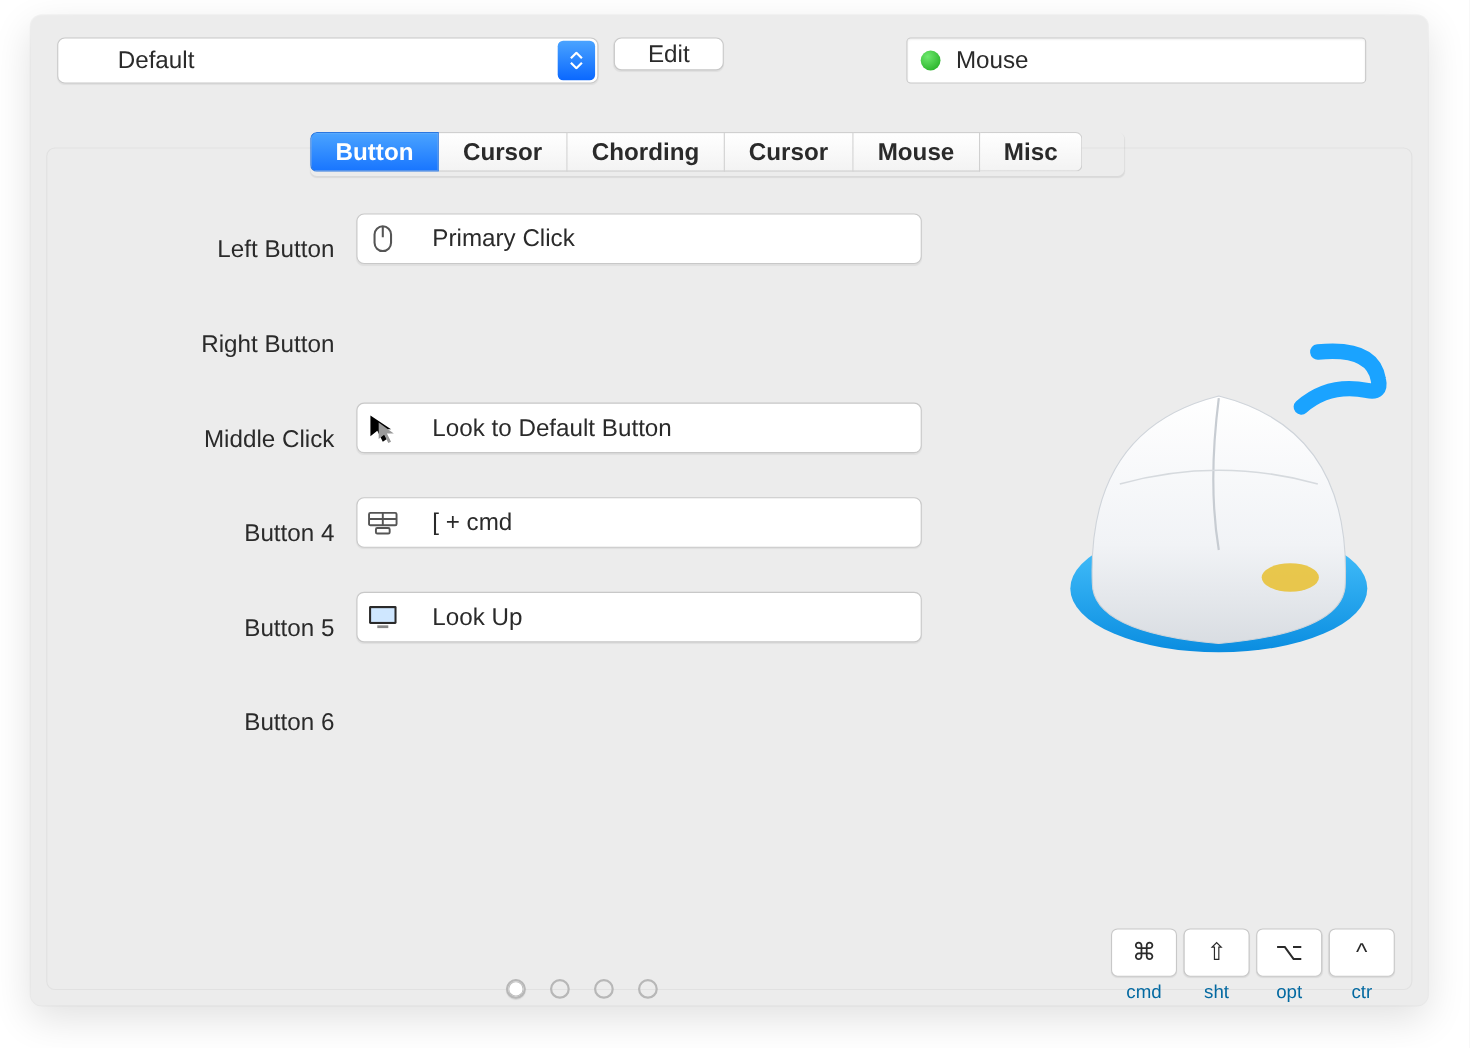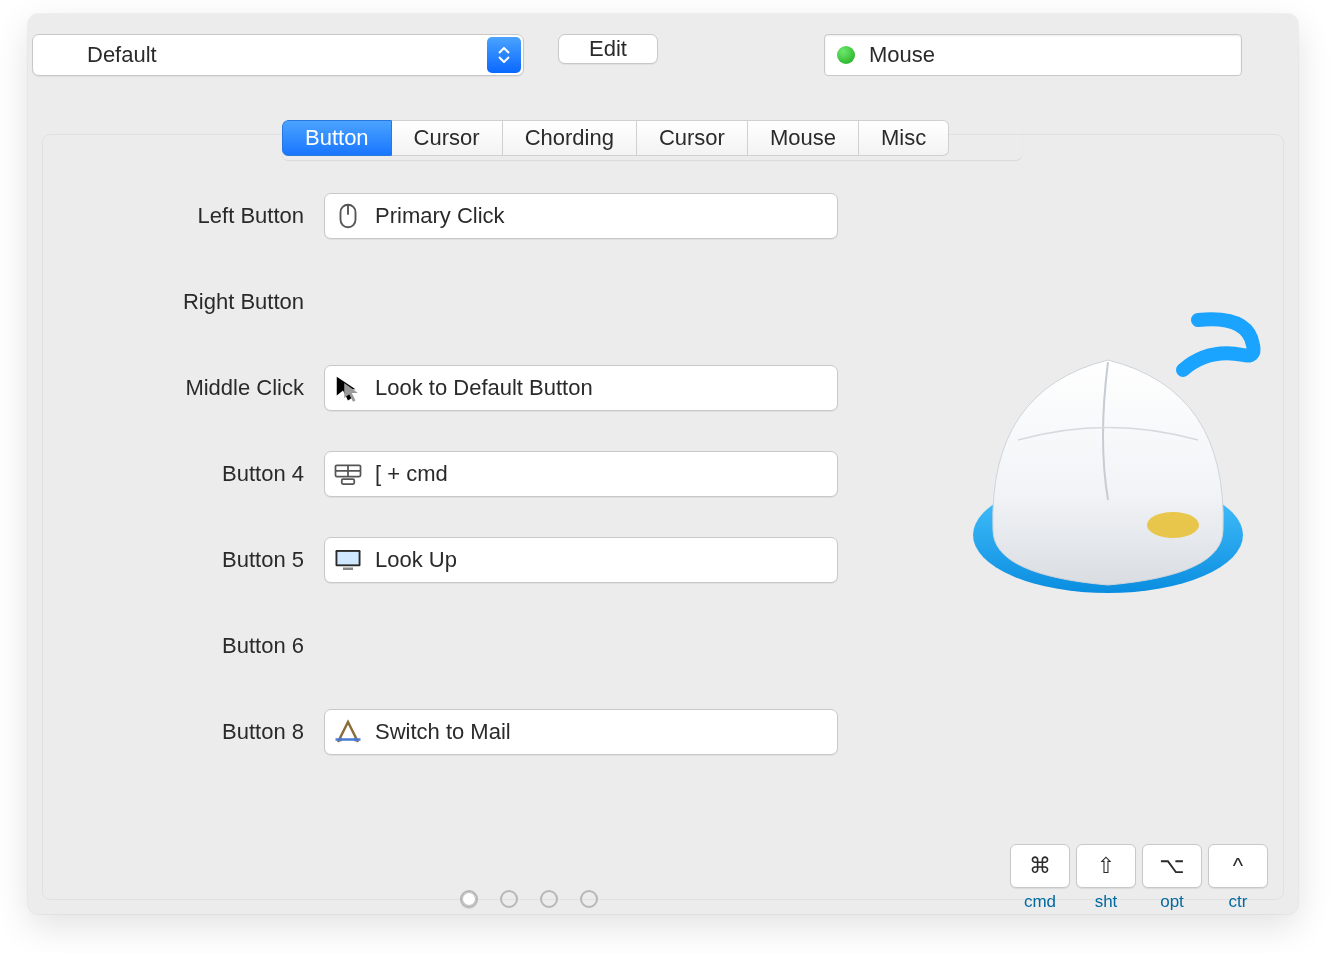--- a/index.html
+++ b/index.html
@@ -23,21 +23,21 @@
   .window {
     position:absolute; left:28px; top:14px; width:1270px; height:900px;
     background:var(--bg);
     border-radius:10px;
     box-shadow:0 12px 36px rgba(0,0,0,0.12), 0 0 0 1px rgba(0,0,0,0.04);
     overflow:hidden;
   }
 
   
   .topbar { position:absolute; left:0; top:20px; right:0; height:46px; }
-  .profile-select { position:absolute; left:4px; top:0; width:492px; height:42px;
+  .profile-select { position:absolute; left:24px; top:0; width:492px; height:42px;
     display:flex; align-items:center; background:var(--field-bg);
     border:1px solid var(--field-border); border-radius:7px;
     box-shadow:0 1px 1px rgba(0,0,0,0.06);
     font-size:22px; padding-left:54px; cursor:default; }
   .profile-select .stepper {
     position:absolute; right:2px; top:2px; bottom:2px; width:34px;
     background:linear-gradient(#4aa3ff,#0a68ff);
     border-radius:5px;
     display:flex; flex-direction:column; align-items:center; justify-content:center;
     color:white;
@@ -56,36 +56,36 @@
   .device-field .dot { width:18px; height:18px; border-radius:50%;
     background:radial-gradient(circle at 35% 30%, #6ee86e, #1aa81a); }
 
   
   .panel { position:absolute; left:14px; top:120px; right:14px; bottom:14px;
     background:var(--bg); border:1px solid var(--panel-border); border-radius:8px; }
 
   
   .tabs { position:absolute; left:254px; top:106px; width:740px; height:40px;
     display:flex; border-radius:6px; overflow:hidden;
-    box-shadow:0 1px 1px rgba(0,0,0,0.08); z-index:5; }
+    box-shadow:0 1px 1px rgba(0,0,0,0.08); z-index:5;font-weight:bold; }
   .tabs .tab { flex:0 0 auto; height:36px; display:flex; align-items:center; justify-content:center;
     padding:0 22px; font-size:22px; background:linear-gradient(#ffffff,#f3f3f3);
     border:1px solid var(--seg-border); border-left-width:0; cursor:default; white-space:nowrap; }
   .tabs .tab:first-child { border-left-width:1px; border-top-left-radius:6px; border-bottom-left-radius:6px; }
   .tabs .tab:last-child { border-top-right-radius:6px; border-bottom-right-radius:6px; }
   .tabs .tab.active { background:linear-gradient(#4aa3ff,#1976ff); color:#fff; border-color:#2a77e0; }
 
   
   .rows { position:absolute; left:100px; top:178px; width:710px; }
-  .row { display:flex; align-items:center; height:48px; margin-bottom:38px; }
+  .row { display:flex; align-items:flex-end; height:48px; margin-bottom:38px; }
   .row .label { width:176px; text-align:right; margin-right:20px; font-size:22px; }
   .row .field { flex:1; height:46px; background:var(--field-bg);
     border:1px solid var(--field-border); border-radius:7px;
     box-shadow:0 1px 1px rgba(0,0,0,0.06);
-    display:flex; align-items:center; gap:12px; padding:0 10px 0 8px; font-size:22px; cursor:default; }
+    display:flex; align-items:center; gap:30px; padding:0 10px 0 8px; font-size:22px; cursor:default; }
   .row .field .ic { width:30px; height:30px; display:flex; align-items:center; justify-content:center; }
 
   
   .dots { position:absolute; left:432px; top:876px; display:flex; gap:22px; }
   .dots .d { width:18px; height:18px; border-radius:50%; border:2px solid #b7b7b7; background:transparent; }
   .dots .d.active { background:#ffffff; box-shadow:inset 0 0 0 1px #c0c0c0, 0 1px 1px rgba(0,0,0,0.1); }
 
   
   .mods { position:absolute; right:30px; top:830px; display:flex; gap:6px; }
   .mods .key { width:60px; text-align:center; }
@@ -206,34 +206,20 @@
         </span>
         <span>Look Up</span>
       </div>
     </div>
 
     <div class="row">
       <div class="label">Button 6</div>
     </div>
 
 
-    <div class="row">
-      <div class="label">Button 8</div>
-      <div class="field">
-        <span class="ic">
-          <svg viewBox="0 0 24 24">
-              <path d="M4 20 L12 4 L20 20" fill="none" stroke="#8a6d3b" stroke-width="2"></path>
-              <path d="M2 18 L22 18" stroke="#4a7bd0" stroke-width="2"></path>
-              <circle cx="6" cy="18" r="1.5" fill="#4a7bd0"></circle>
-              <circle cx="18" cy="18" r="1.5" fill="#4a7bd0"></circle>
-            </svg>
-        </span>
-        <span>Switch to Mail</span>
-      </div>
-    </div>
 
   </div>
 
   <div class="dots">
     <span class="d active"></span>
     <span class="d"></span>
     <span class="d"></span>
     <span class="d"></span>
   </div>
 

